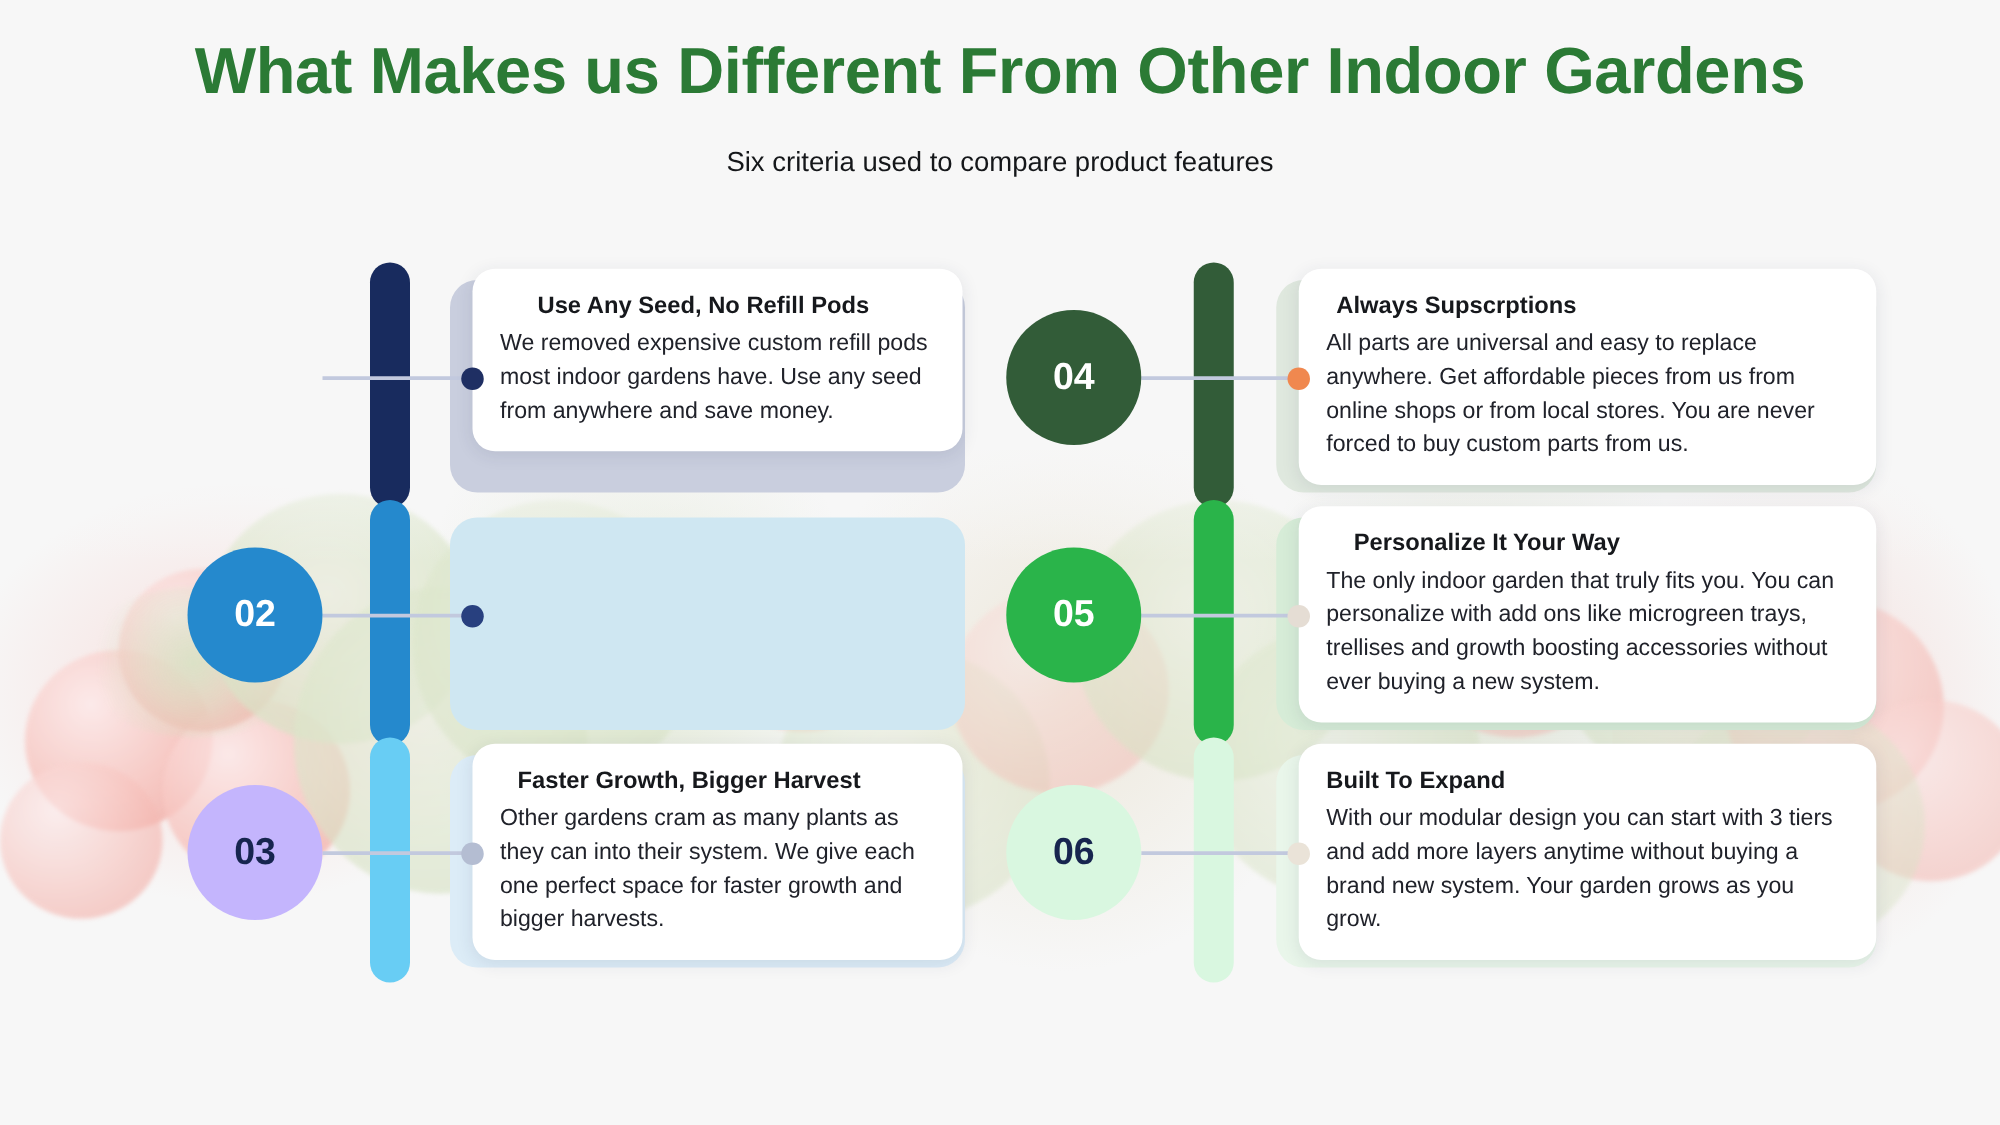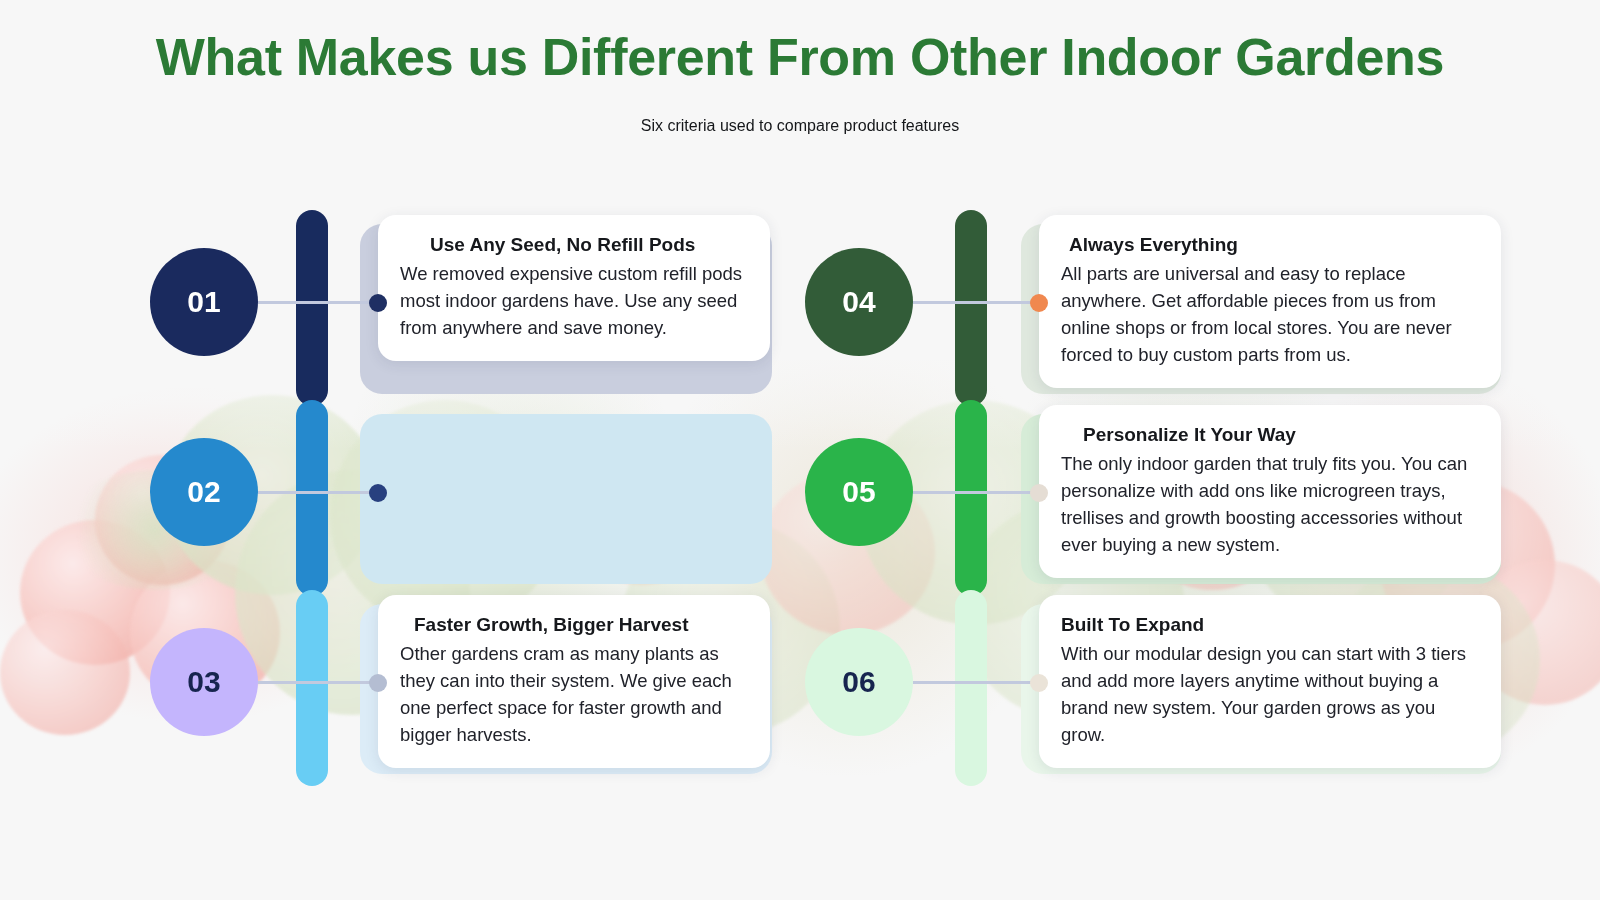--- a/index.html
+++ b/index.html
@@ -37,21 +37,21 @@
                  background:linear-gradient(to bottom, #f7f7f7 0%, rgba(247,247,247,0) 100%); }
   .bg-fade-bot { position:absolute; left:0; bottom:0; width:1600px; height:120px;
                  background:linear-gradient(to top, #f7f7f7 0%, rgba(247,247,247,0) 100%); }
 
   
   .header { position:absolute; top:0; left:0; width:1600px; text-align:center; }
   .title {
     font-size:52px; font-weight:bold; letter-spacing:-.3px;
     color:#2b7a35; padding-top:27px; white-space:nowrap;
   }
-  .subtitle { font-size:16px; color:#15171a; padding-top:30px; }
+  .subtitle { font-size:22px; color:#15171a; padding-top:30px; }
 
   
   .col { position:absolute; top:210px; }
   .col-left  { left:150px;  width:640px; }
   .col-right { left:805px;  width:720px; }
 
   
   .bar { position:absolute; top:0; width:32px; height:570px; }
   .col-left  .bar { left:146px; }
   .col-right .bar { left:150px; }
@@ -158,23 +158,20 @@
 <div class="col col-left">
   <div class="bar">
     <div class="seg s1" style="background: rgb(24, 43, 94);"></div>
     <div class="seg s2" style="background: rgb(37, 137, 205);"></div>
     <div class="seg s3" style="background: rgb(104, 205, 244);"></div>
   </div>
 
   <div class="row r1">
     <div class="backdrop" style="background: rgb(201, 206, 222);"></div>
     <div class="connector"></div>
-    <div class="circle" style="background: rgb(26, 42, 94); color: rgb(255, 255, 255);">
-      <span>01</span>
-    </div>
     <div class="dot" style="background: rgb(31, 47, 99);"></div>
     <div class="card">
       <div class="card-title indent-1">Use Any Seed, No Refill Pods</div>
       <div class="card-body">We removed expensive custom refill pods most indoor gardens have. Use any seed from anywhere and save money.</div>
     </div>
   </div>
 
   <div class="row r2">
     <div class="backdrop" style="background: rgb(207, 231, 242);"></div>
     <div class="connector"></div>
@@ -206,21 +203,21 @@
   </div>
 
   <div class="row r1">
     <div class="backdrop" style="background: rgb(223, 232, 222);"></div>
     <div class="connector"></div>
     <div class="circle" style="background: rgb(50, 92, 56); color: rgb(255, 255, 255);">
       <span>04</span>
     </div>
     <div class="dot" style="background: rgb(240, 136, 79);"></div>
     <div class="card">
-      <div class="card-title indent-4">Always Everything</div>
+      <div class="card-title indent-4">Always Supscrptions</div>
       <div class="card-body">All parts are universal and easy to replace anywhere. Get affordable pieces from us from online shops or from local stores. You are never forced to buy custom parts from us.</div>
     </div>
   </div>
 
   <div class="row r2">
     <div class="backdrop" style="background: rgb(214, 236, 215);"></div>
     <div class="connector"></div>
     <div class="circle" style="background: rgb(42, 180, 74); color: rgb(255, 255, 255);">
       <span>05</span>
     </div>

